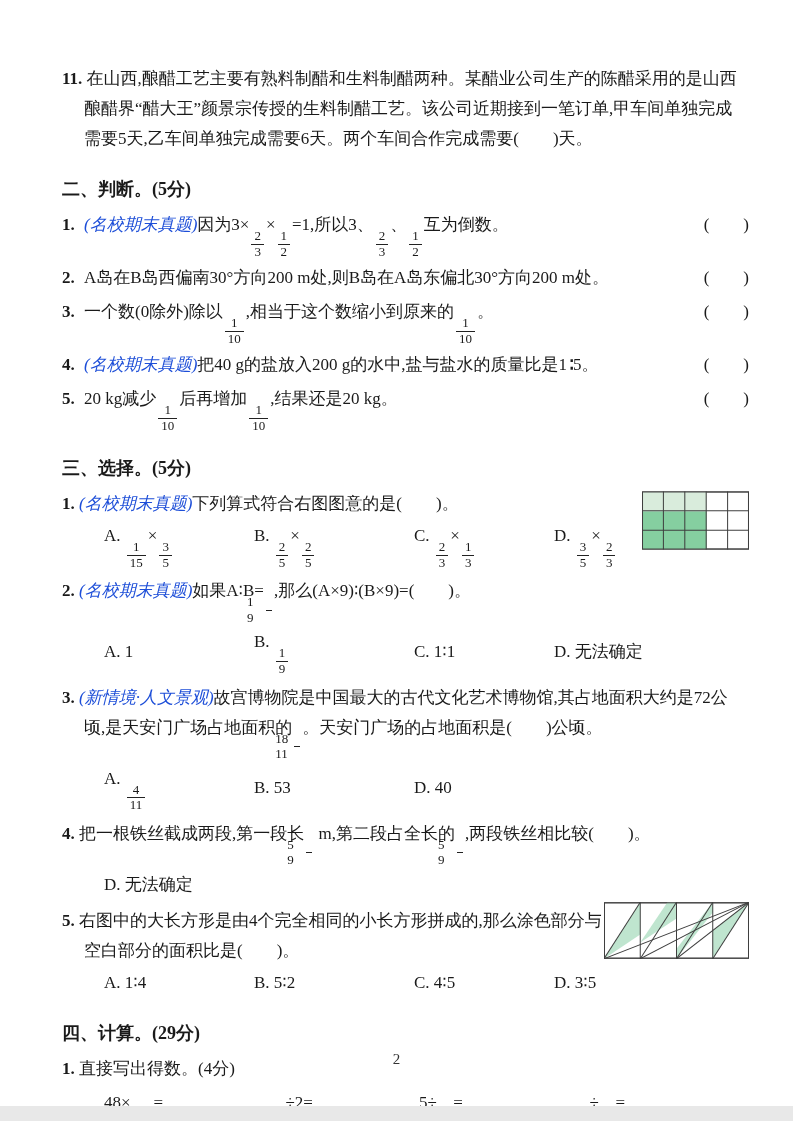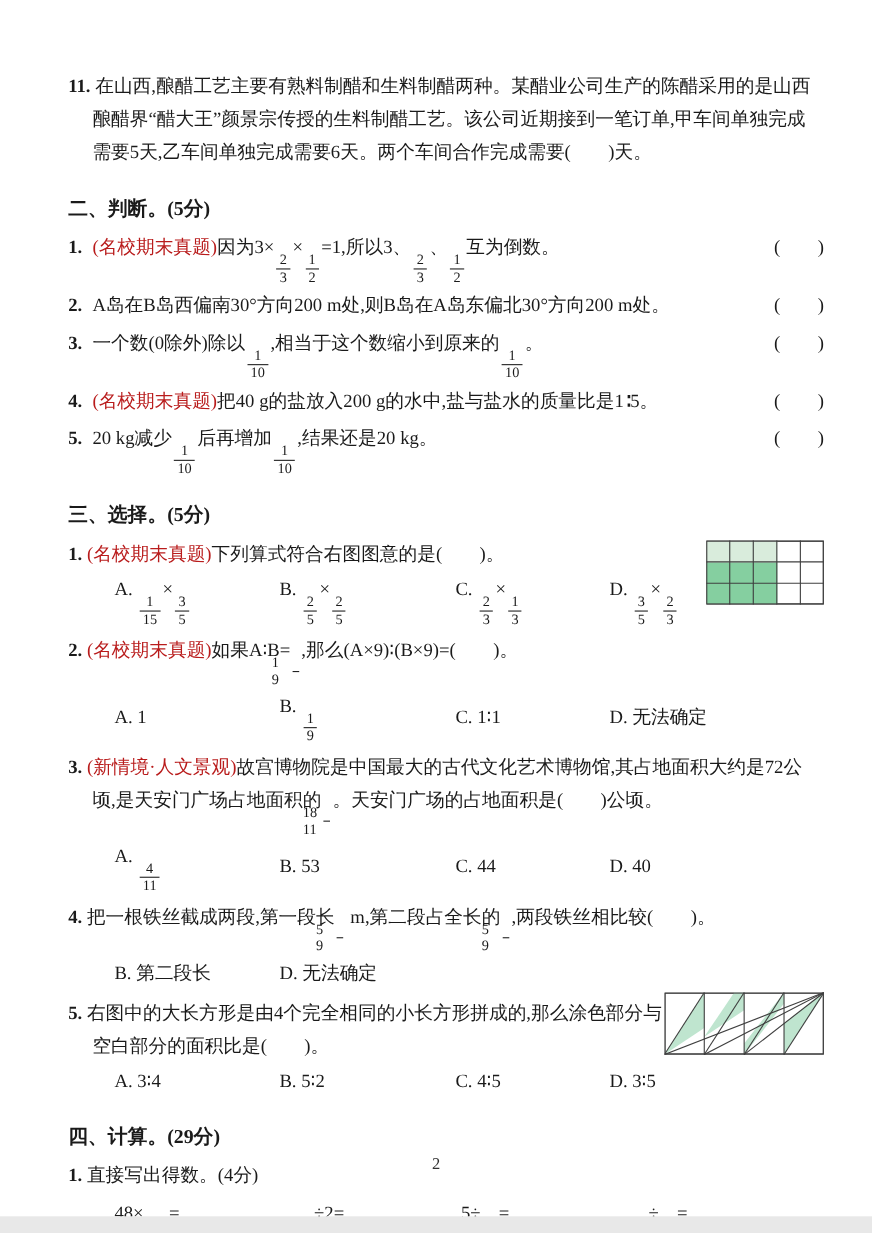--- a/index.html
+++ b/index.html
@@ -15,21 +15,21 @@
   .qnum{font-weight:bold;}
   .judge{display:flex;align-items:flex-start;margin-bottom:4px;padding-left:22px;}
   .judge .jn{font-weight:bold;text-indent:-22px;margin-left:-0px;}
   .judge .jt{flex:1;}
   .judge .jb{margin-left:10px;white-space:nowrap;}
   .qblock{position:relative;margin-bottom:4px;}
   .opts{display:grid;grid-template-columns:150px 160px 140px auto;padding-left:42px;align-items:center;margin:2px 0 6px 0;}
   .frac{display:inline-flex;flex-direction:column;align-items:center;font-size:13px;line-height:1.12;vertical-align:-10px;margin:0 2px;}
   .frac .num{padding:0 3px;}
   .frac .den{border-top:1px solid #222;padding:0 3px;}
-  .tag{color:#b91c1c;}
+  .tag{color:#1d4ed8;font-style:italic;}
   .figure{position:absolute;right:0;}
   .fig-grid{top:2px;}
   .fig-rect{top:-4px;}
   .calc-grid{display:grid;grid-template-columns:165px 150px 148px auto;padding-left:42px;row-gap:30px;}
   .stem-narrow{max-width:520px;}
   .pagenum{position:absolute;bottom:32px;left:0;width:100%;text-align:center;font-size:15px;color:#333;}
 </style>
 </head>
 <body>
 
@@ -171,49 +171,47 @@
             <span class="num">18</span>
             <span class="den">11</span>
           </span>。天安门广场的占地面积是(　　)公顷。</span>
     </div>
     <div class="opts">
       <span>A. <span class="frac">
             <span class="num">4</span>
             <span class="den">11</span>
           </span></span>
       <span>B. 53</span>
-      <span>C. 44</span>
       <span>D. 40</span>
     </div>
   </div>
 
   <div class="qblock">
     <div class="hang">
       <span class="qnum">4.</span>
       <span>把一根铁丝截成两段,第一段长<span class="frac">
             <span class="num">5</span>
             <span class="den">9</span>
           </span> m,第二段占全长的<span class="frac">
             <span class="num">5</span>
             <span class="den">9</span>
           </span>,两段铁丝相比较(　　)。</span>
     </div>
     <div class="opts">
-      <span>B. 第二段长</span>
       <span>D. 无法确定</span>
     </div>
   </div>
 
   <div class="qblock">
     <div class="hang stem-narrow">
       <span class="qnum">5.</span>
       <span>右图中的大长方形是由4个完全相同的小长方形拼成的,那么涂色部分与空白部分的面积比是(　　)。</span>
     </div>
     <div class="opts">
-      <span>A. 3∶4</span>
+      <span>A. 1∶4</span>
       <span>B. 5∶2</span>
       <span>C. 4∶5</span>
       <span>D. 3∶5</span>
     </div>
     <svg class="figure fig-rect" width="145" height="57" viewBox="0 0 144 56">
       <rect x="0.5" y="0.5" width="143" height="55" fill="#ffffff" stroke="#3f3f3f"></rect>
       <g fill="#bfe5cf" stroke="none">
         <polygon points="0,56 36,0 36,32"></polygon>
         <polygon points="36,40 63,0 72,0 72,16"></polygon>
         <polygon points="72,46 108,0 108,10 72,56"></polygon>

